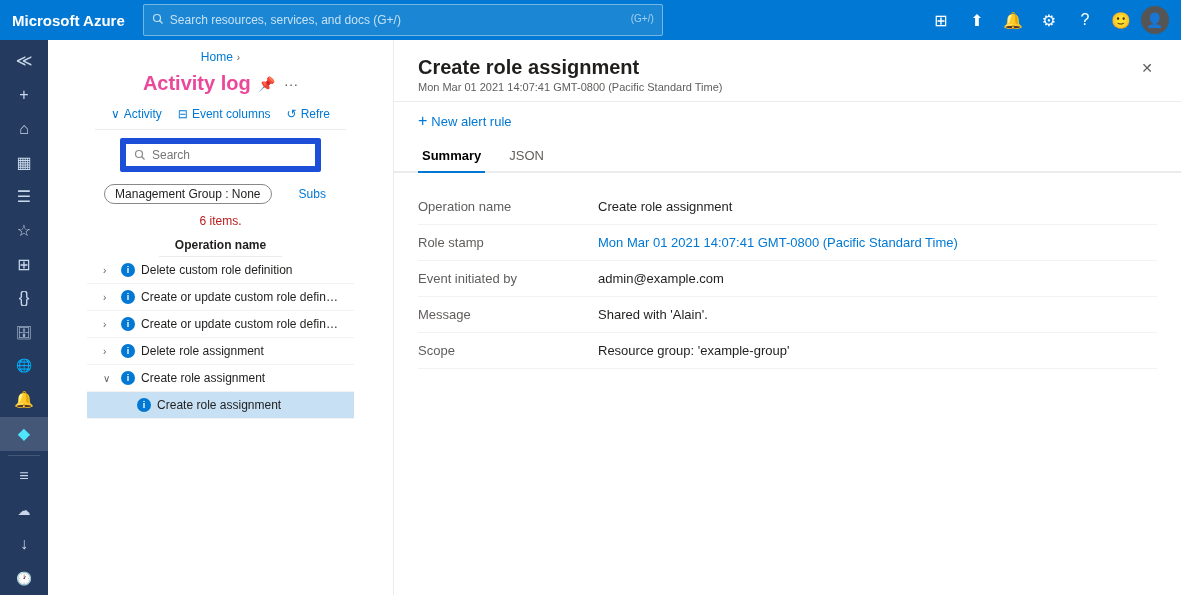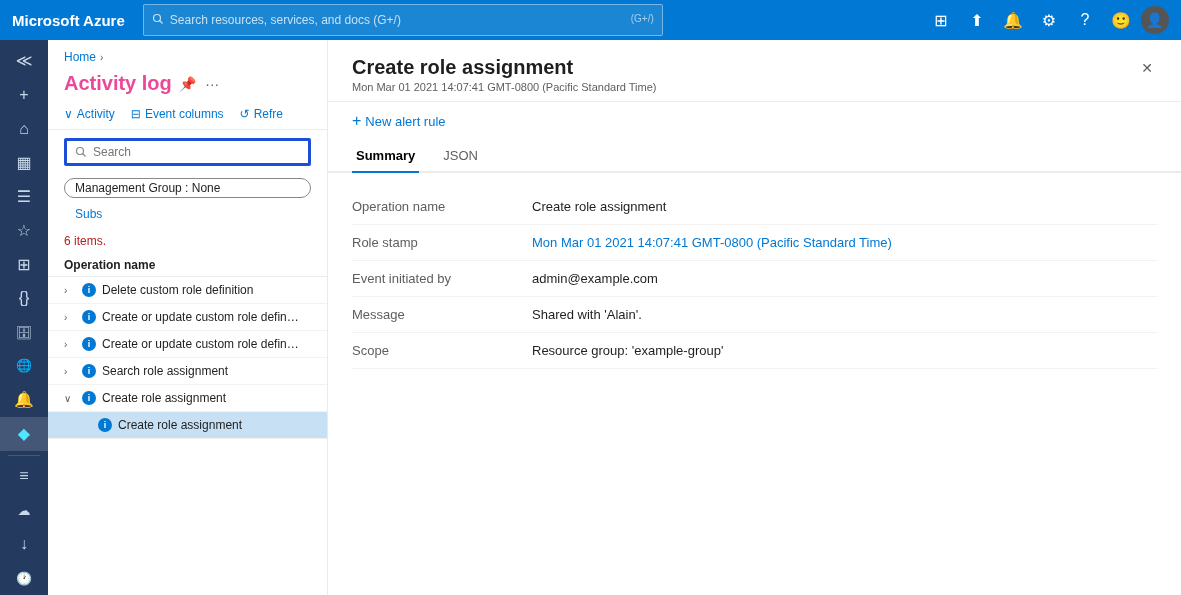--- a/index.html
+++ b/index.html
@@ -48,23 +48,24 @@
     .sidebar-btn {
       width: 48px; height: 40px; display: flex; align-items: center; justify-content: center;
       color: #c8d8ea; cursor: pointer; font-size: 16px;
     }
     .sidebar-btn.active { color: white; background: rgba(255,255,255,0.15); }
     .sidebar-divider { width: 32px; height: 1px; background: rgba(255,255,255,0.15); margin: 4px 0; }
 
     
     .content-area { display: flex; flex: 1; overflow: hidden; }
     .left-panel {
-      width: 280px; flex-shrink: 0; background: white;
+      width: 346px; flex-shrink: 0; background: white;
       border-right: 1px solid #edebe9; display: flex; flex-direction: column;
       overflow: hidden;
+      align-items: center;
     }
 
     
     .breadcrumb {
       padding: 10px 16px 4px; display: flex; align-items: center; gap: 4px;
       font-size: 12px; color: #0078d4;
     }
     .breadcrumb-sep { color: #605e5c; font-size: 10px; }
     .breadcrumb-item { cursor: pointer; }
 
@@ -83,29 +84,29 @@
     }
     .toolbar-btn {
       display: flex; align-items: center; gap: 4px;
       color: #0078d4; font-size: 12px; cursor: pointer; background: none; border: none;
     }
 
     
     .search-section { padding: 8px 16px; }
     .search-input-wrap {
       display: flex; align-items: center; gap: 6px;
-      border: 3px solid #1d4ed8; padding: 4px 8px; border-radius: 2px;
+      border: 6px solid #1d4ed8; padding: 4px 8px; border-radius: 2px;
       background: white;
     }
     .search-input-wrap input {
       border: none; outline: none; font-size: 12px; flex: 1; color: #201f1e;
     }
 
     
-    .filter-row { padding: 4px 16px 8px; display: flex; gap: 6px; flex-wrap: wrap; flex-direction: column; }
+    .filter-row { padding: 4px 16px 8px; display: flex; gap: 16px; flex-wrap: wrap; }
     .filter-chip {
       border: 1px solid #8a8886; border-radius: 12px; padding: 2px 10px;
       font-size: 12px; color: #201f1e; background: white; cursor: pointer;
       display: flex; align-items: center; gap: 4px;
     }
     .filter-chip.more { color: #0078d4; border-color: transparent; background: none; }
 
     
     .items-count { padding: 2px 16px 6px; font-size: 12px; color: #b91c1c; }
 
@@ -289,21 +290,21 @@
 
         <div class="activity-row">
           <span class="chevron">›</span>
           <div class="info-icon">i</div>
           <span class="row-label">Create or update custom role defin…</span>
         </div>
 
         <div class="activity-row">
           <span class="chevron">›</span>
           <div class="info-icon">i</div>
-          <span class="row-label">Search role assignment</span>
+          <span class="row-label">Delete role assignment</span>
         </div>
 
         <div class="activity-row">
           <span class="chevron">∨</span>
           <div class="info-icon">i</div>
           <span class="row-label">Create role assignment</span>
         </div>
 
         <div class="activity-row expanded-child selected">
           <span class="chevron"> </span>

